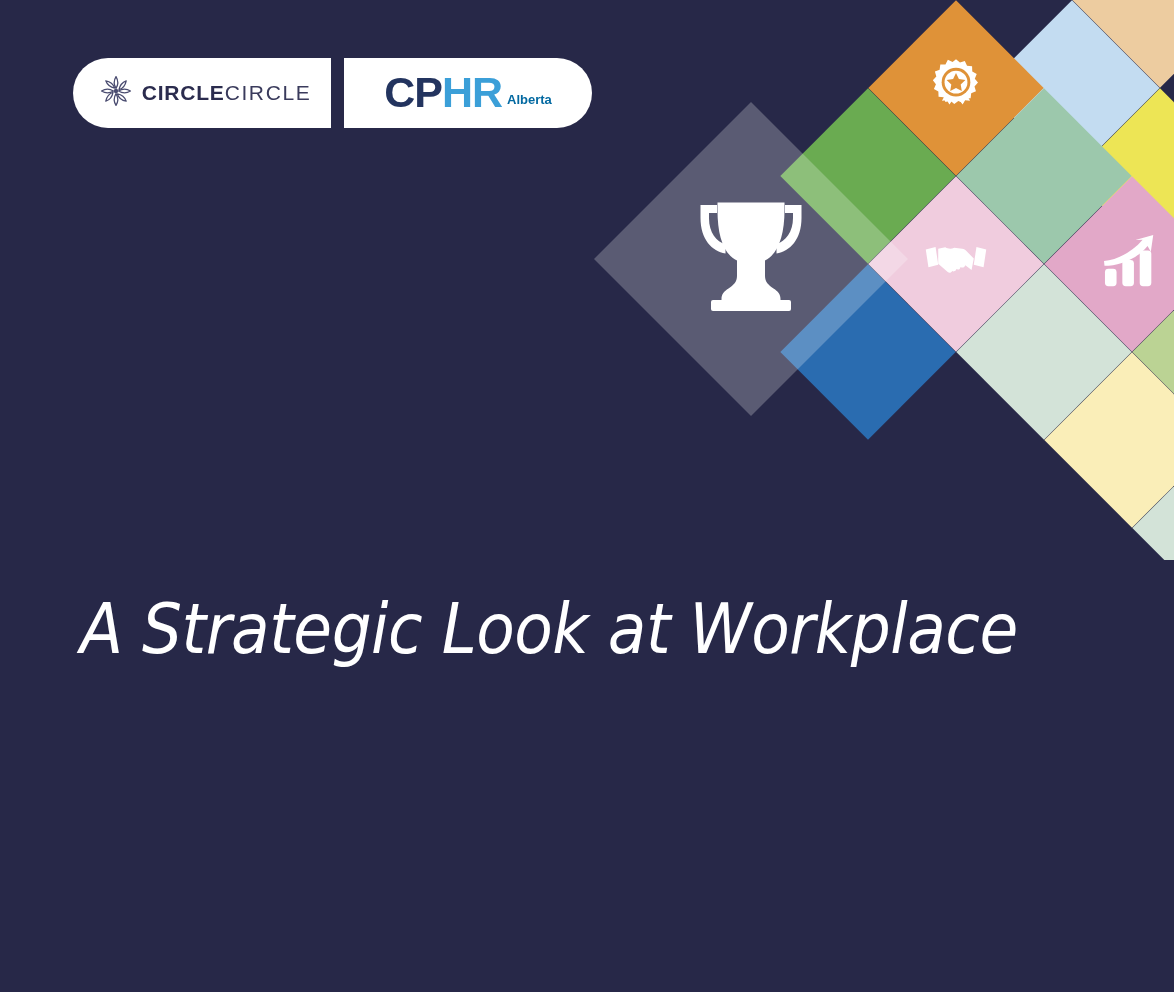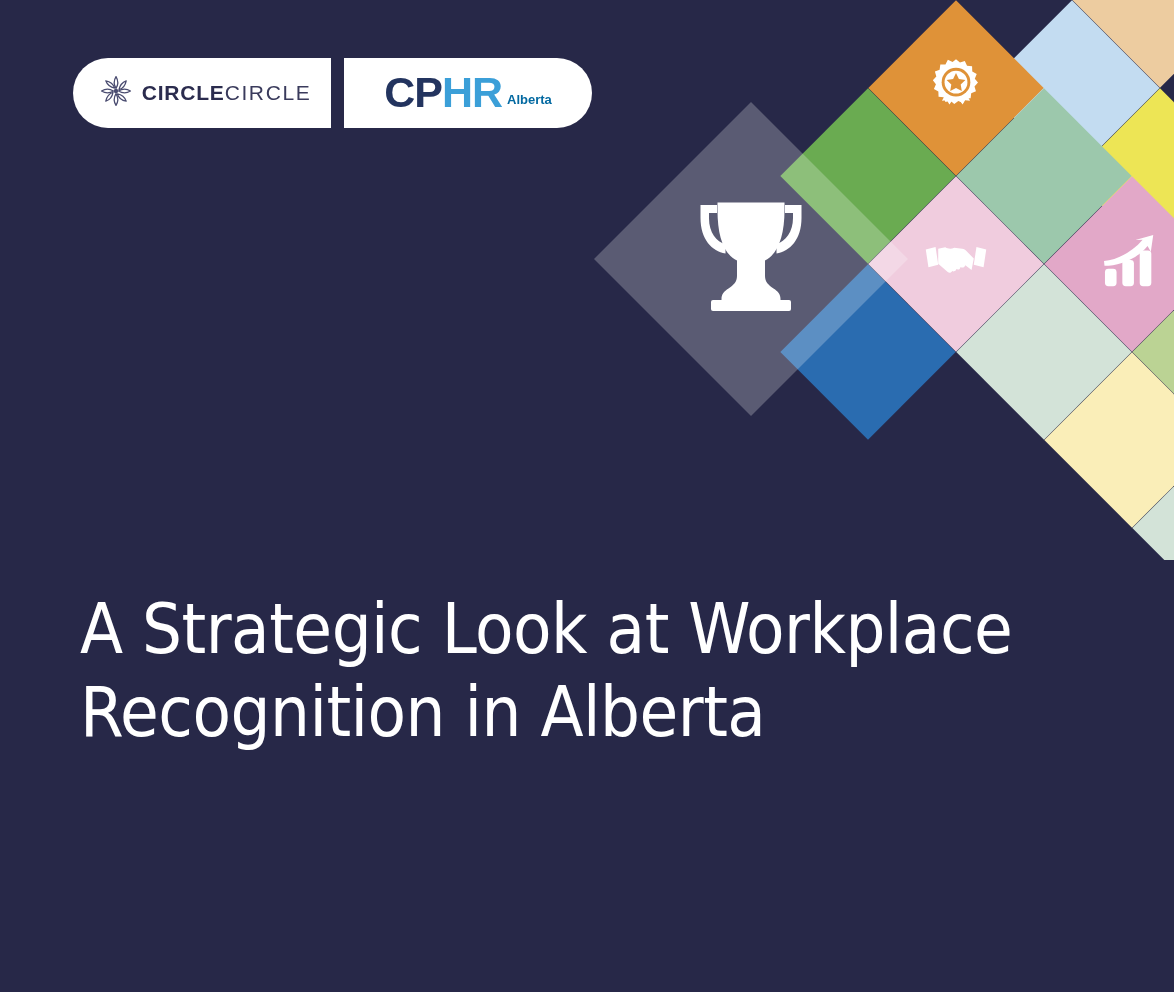--- a/index.html
+++ b/index.html
@@ -36,21 +36,21 @@
   .headline{position:absolute;left:80px;top:588px;width:1020px;z-index:5;}
   .title-main{
     font-family:"DejaVu Sans Condensed","Liberation Sans Narrow","Liberation Sans",sans-serif;
     font-weight:bold;font-size:84px;line-height:1.0;color:#F47B24;
     letter-spacing:-1.5px;margin:0 0 18px 0;white-space:nowrap;
   }
   .title-sub{
     font-family:"DejaVu Sans Condensed","Liberation Sans Narrow","Liberation Sans",sans-serif;
     font-weight:400;font-size:70px;line-height:1.18;color:#ffffff;letter-spacing:-.5px;margin:0;
   }
-  .title-sub span{display:block;}
+  .title-sub span{display:block;font-style:italic;}
 </style>
 </head>
 <body>
 
 <div class="stage">
 
   <div class="mosaic">
 
     <div class="dia" style="left:1098px;top:-62px;width:124px;height:124px;background:#EDCCA0;"></div>
 
@@ -147,17 +147,16 @@
       <div class="cphr-wrap">
         <span class="cphr-main"><span class="cp">CP</span><span class="hr">HR</span></span>
         <span class="cphr-sub">Alberta</span>
       </div>
     </div>
   </div>
 
   <div class="headline">
     <h2 class="title-sub">
       <span>A Strategic Look at Workplace</span>
-      <span>Recognition in Alberta</span>
     </h2>
   </div>
 
 </div>
 
 </body></html>

